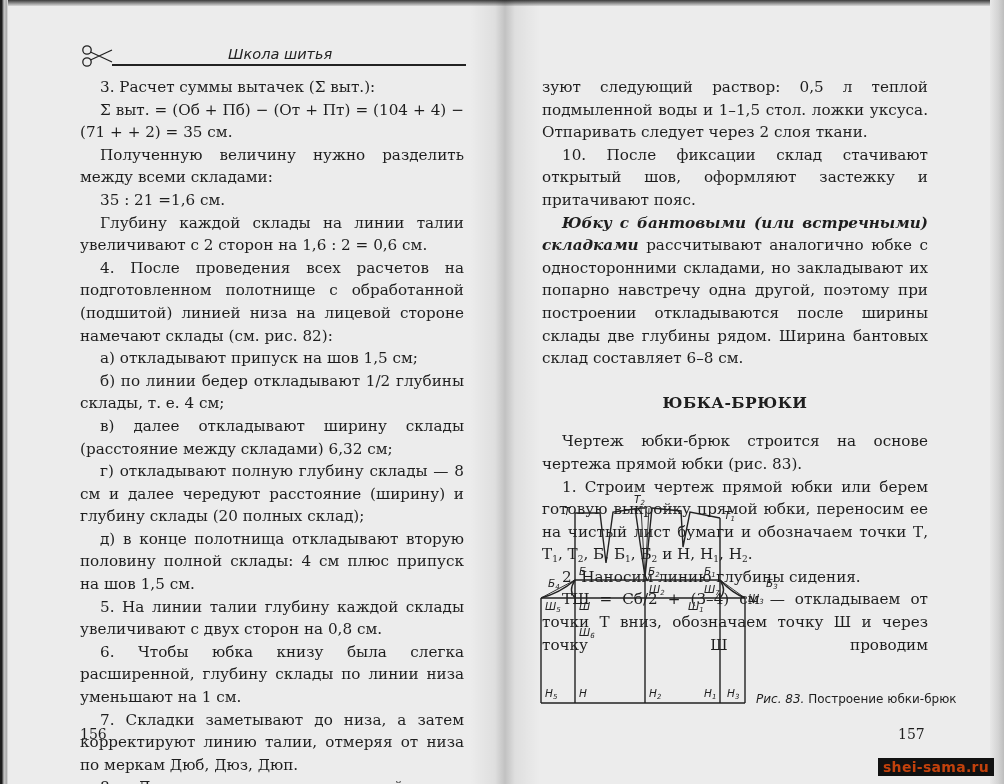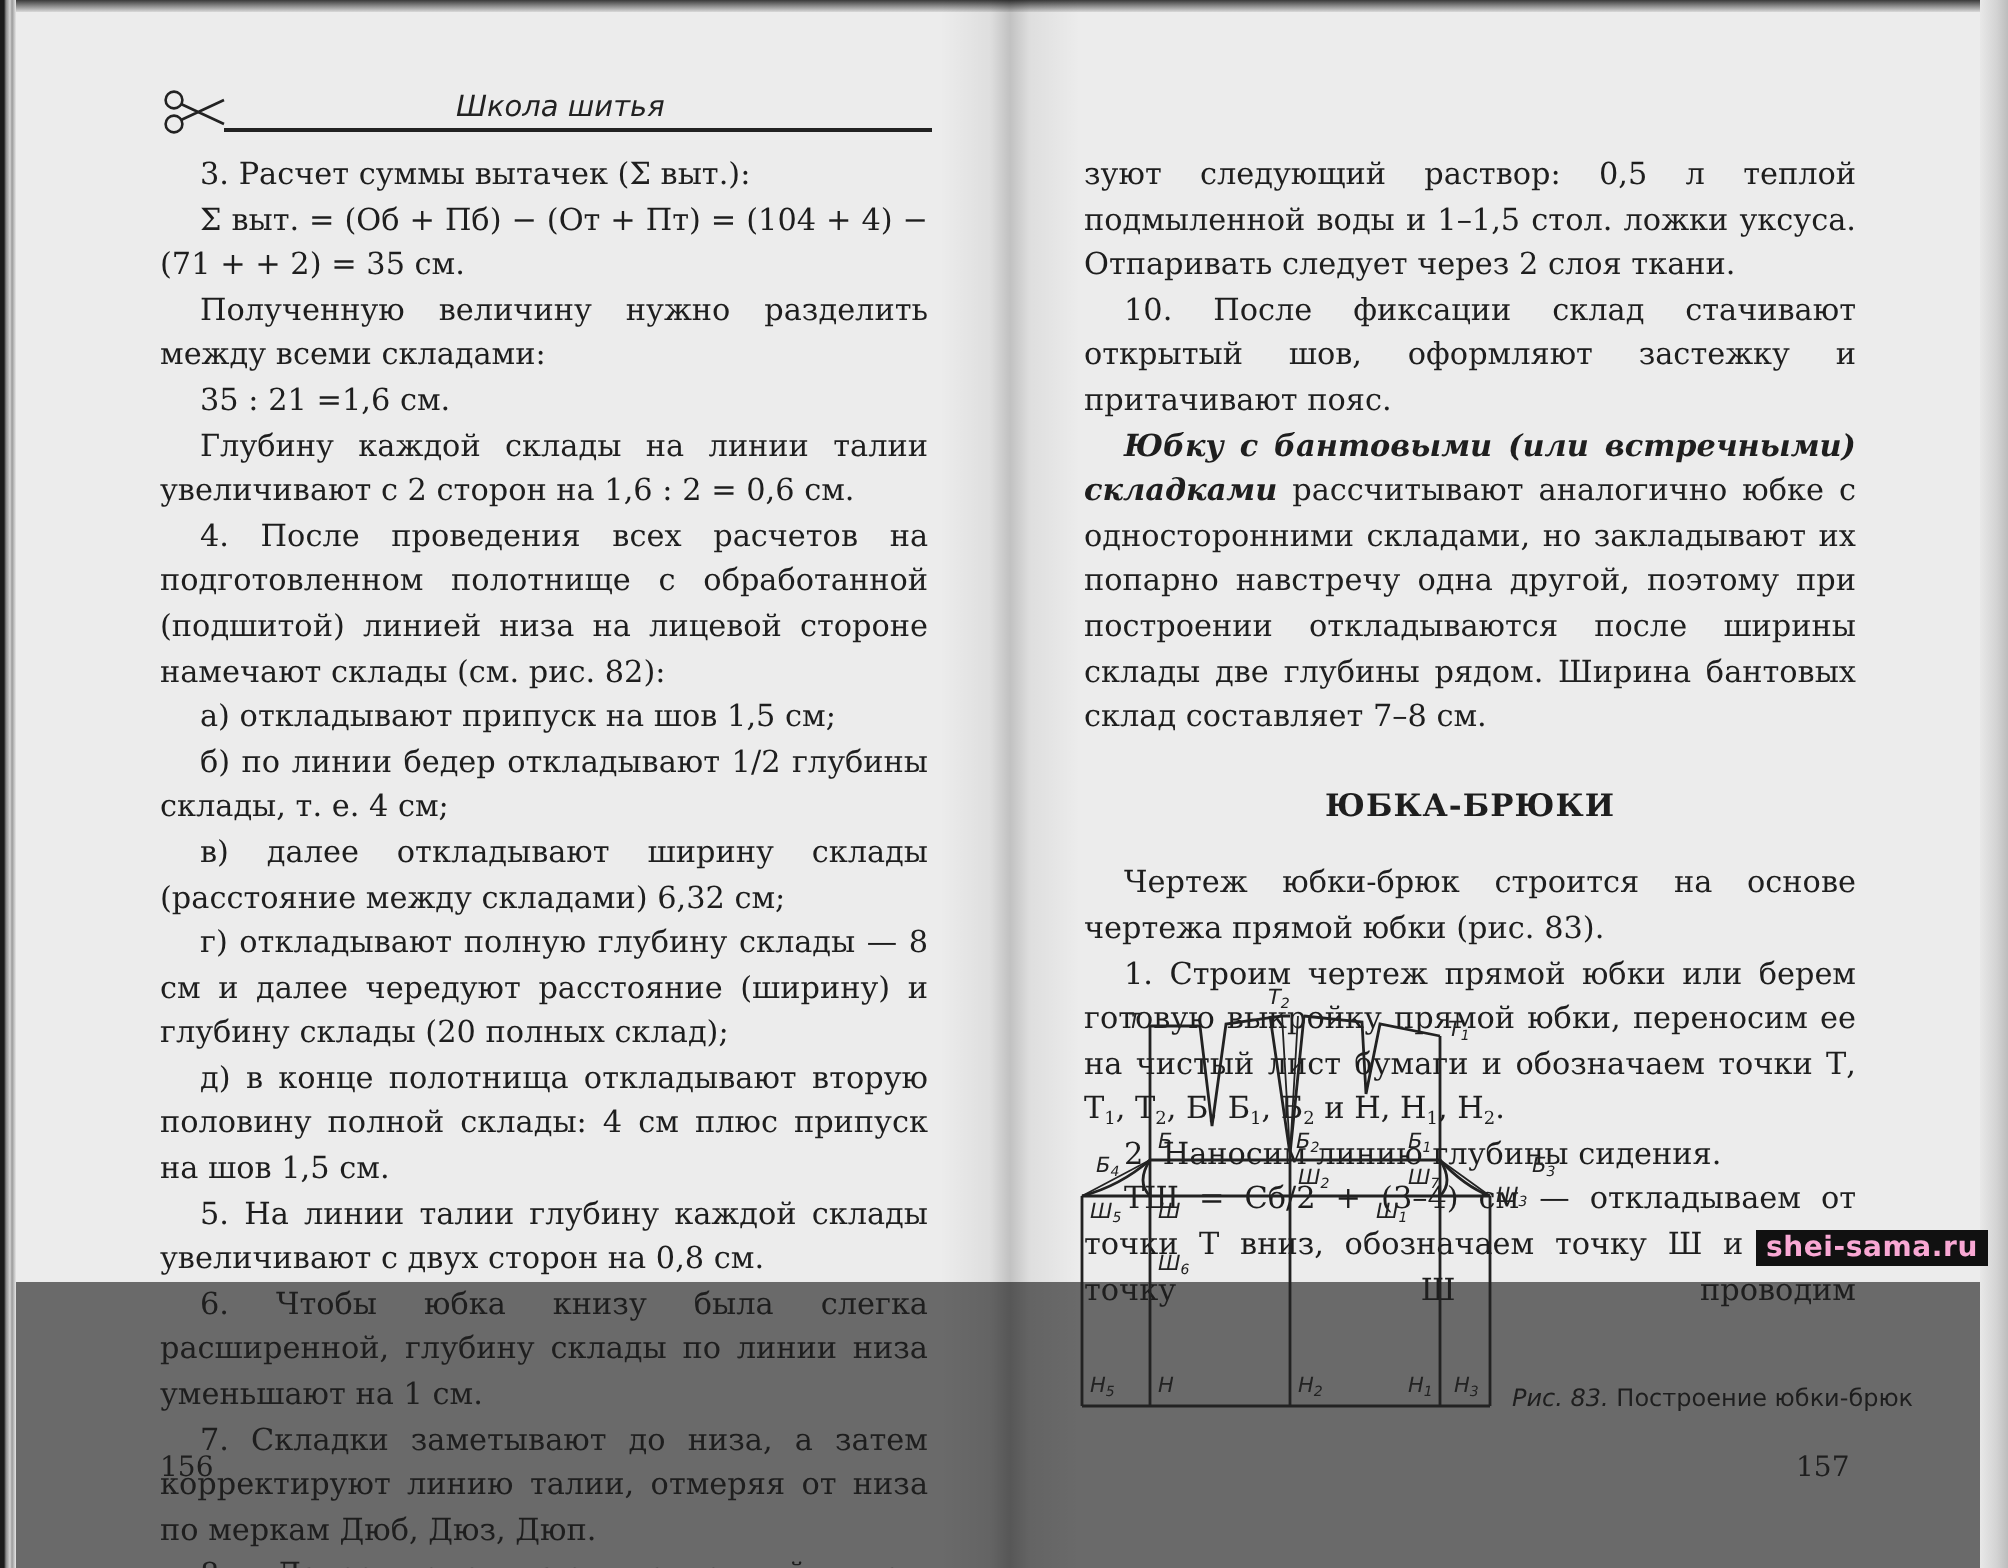--- a/index.html
+++ b/index.html
@@ -2,21 +2,21 @@
 <html><head>
 <meta charset="utf-8">
 <style>
   html, body { margin: 0; padding: 0; }
   body {
     width: 1004px; height: 784px; overflow: hidden; position: relative;
     background: #6a6a6a;
     font-family: "DejaVu Serif", "Liberation Serif", serif;
     color: #1e1e1e;
   }
-  .spread { position: absolute; left: 0; top: 0; width: 1004px; height: 641px; background: #ececec; }
+  .spread { position: absolute; left: 0; top: 0; width: 1004px; height: 784px; background: #ececec; }
   .edge-left { position: absolute; left: 0; top: 0; width: 8px; height: 784px;
     background: linear-gradient(to right, #1c1c1c 0, #1c1c1c 2px, #8a8a8a 3px, #d5d5d5 5px, #9a9a9a 6px, #e6e6e6 8px); }
   .edge-top { position: absolute; left: 0; top: 0; width: 1004px; height: 6px; background: linear-gradient(#3a3a3a, #d9d9d9); }
   .gutter { position: absolute; left: 470px; top: 0; width: 70px; height: 784px;
     background: linear-gradient(to right, rgba(0,0,0,0) 0, rgba(0,0,0,0.06) 25px, rgba(0,0,0,0.18) 35px, rgba(0,0,0,0.06) 45px, rgba(0,0,0,0) 70px); }
   .edge-right { position: absolute; right: 0; top: 0; width: 14px; height: 784px;
     background: linear-gradient(to right, #e8e8e8, #d3d3d3 60%, #bdbdbd); }
 
   .page { position: absolute; top: 0; height: 784px; }
   .page.left { left: 0; width: 480px; }
@@ -53,21 +53,21 @@
   .right .folio { left: 398px; }
 
   .figure { position: absolute; left: 20px; top: 495px; width: 240px; height: 215px; }
   .figure svg { position: absolute; left: 0; top: 0; }
   .fig-label { position: absolute; font-family: "DejaVu Sans", "Liberation Sans", sans-serif; font-style: italic; font-size: 10.5px; color: #222; white-space: nowrap; }
   .fig-label sub { font-size: 7px; vertical-align: -2px; }
   .caption { position: absolute; left: 256px; top: 692px; font-size: 12px; font-family: "DejaVu Sans", "Liberation Sans", sans-serif; white-space: nowrap; }
   .caption .cap-ref { font-style: italic; }
 
   .watermark { position: absolute; right: 10px; bottom: 8px; font-family: "DejaVu Sans", "Liberation Sans", sans-serif;
-    font-weight: bold; font-size: 14px; color: #f9a8d4; background: #111; padding: 1px 5px; letter-spacing: 0.3px; }
+    font-weight: bold; font-size: 14px; color: #c2410c; background: #111; padding: 1px 5px; letter-spacing: 0.3px; }
 </style>
 </head>
 <body>
 
 <div class="spread">
   <div class="edge-top"></div>
   <div class="edge-left"></div>
   <div class="edge-right"></div>
   <div class="gutter"></div>
 
@@ -102,21 +102,21 @@
     </div>
 
     <div class="folio">156</div>
   </div>
 
   <div class="page right">
 
     <div class="body-text">
       <p class="p">зуют следующий раствор: 0,5 л теплой подмыленной воды и 1–1,5 стол. ложки уксуса. Отпаривать следует через 2 слоя ткани.</p>
       <p class="p indent">10. После фиксации склад стачивают открытый шов, оформляют застежку и притачивают пояс.</p>
-      <p class="p indent"><span class="bi">Юбку с бантовыми (или встречными) складками</span><span> рассчитывают аналогично юбке с односторонними складами, но закладывают их попарно навстречу одна другой, поэтому при построении откладываются после ширины склады две глубины рядом. Ширина бантовых склад составляет 7–8 см.</span></p>
+      <p class="p indent"><span class="bi">Юбку с бантовыми (или встречными) складками</span><span> рассчитывают аналогично юбке с односторонними складами, но закладывают их попарно навстречу одна другой, поэтому при построении откладываются после ширины склады две глубины рядом. Ширина бантовых склад составляет 6–8 см.</span></p>
       <div class="heading">ЮБКА-БРЮКИ</div>
       <p class="p indent">Чертеж юбки-брюк строится на основе чертежа прямой юбки (рис. 83).</p>
       <p class="p indent"><span>1. Строим чертеж прямой юбки или берем готовую выкройку прямой юбки, переносим ее на чистый лист бумаги и обозначаем точки Т, Т</span><sub>1</sub><span>, Т</span><sub>2</sub><span>, Б, Б</span><sub>1</sub><span>, Б</span><sub>2</sub><span> и Н, Н</span><sub>1</sub><span>, Н</span><sub>2</sub><span>.</span></p>
       <p class="p indent">2. Наносим линию глубины сидения.</p>
       <p class="p indent jl">ТШ = Сб/2 + (3–4) см — откладываем от точки Т вниз, обозначаем точку Ш и через точку Ш проводим</p>
     </div>
 
     <div class="figure">
       <svg width="240" height="215" viewBox="0 0 240 215">
         <g stroke="#222" stroke-width="1.4" fill="none">

